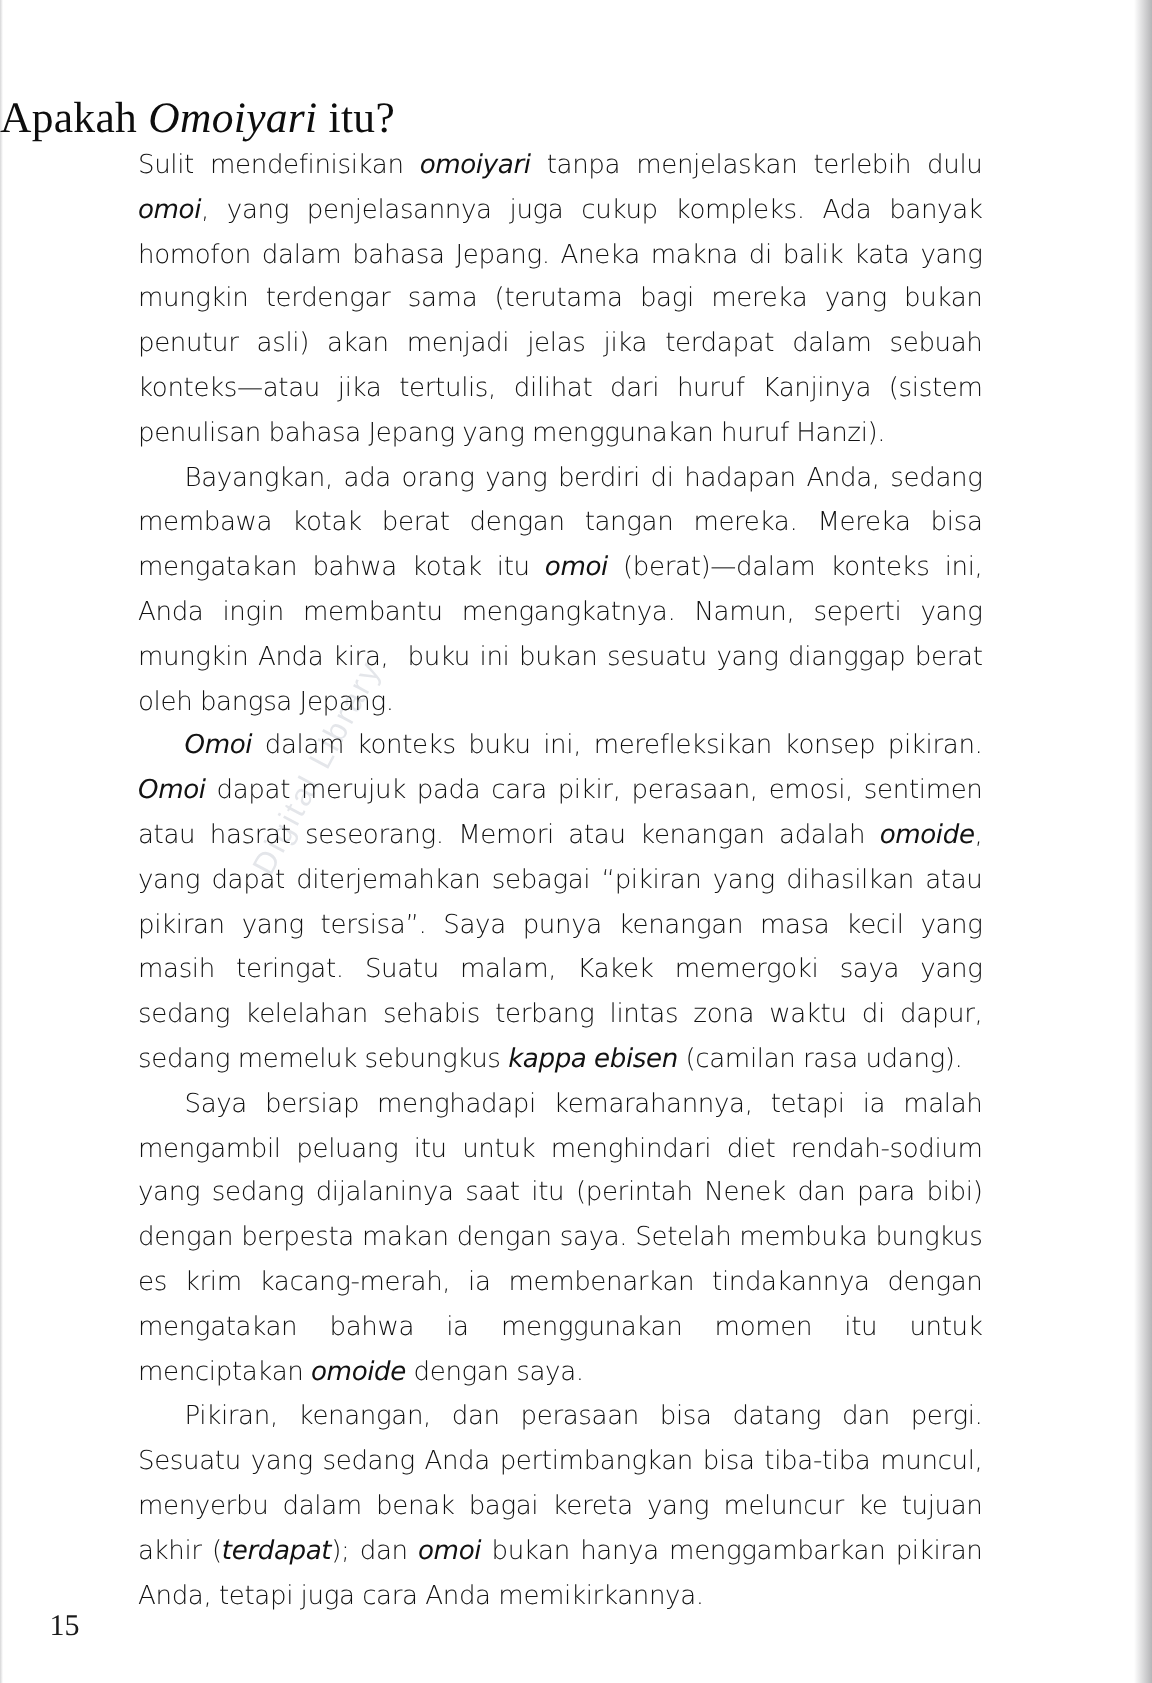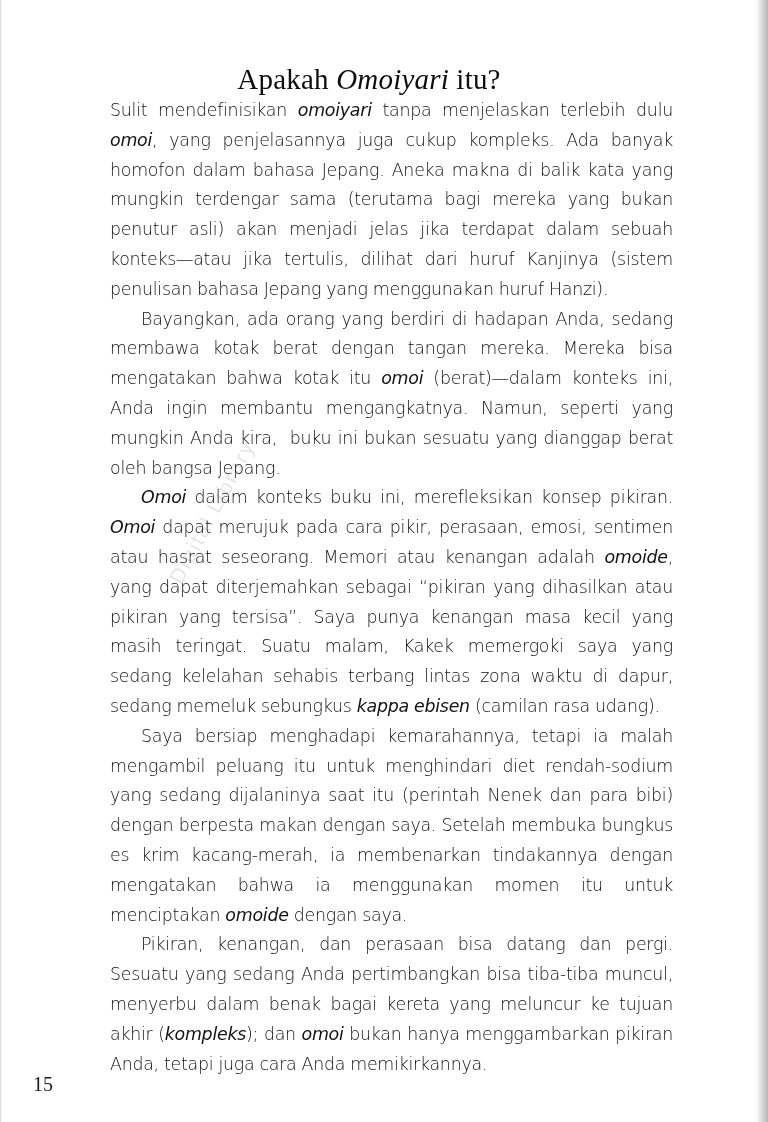--- a/index.html
+++ b/index.html
@@ -63,35 +63,35 @@
     letter-spacing: 2px;
     color: rgba(120,132,152,0.20);
     white-space: nowrap;
   }
 
   .title {
     position: absolute;
     left: 0;
     top: 44px;
     width: 738px;
-    text-align: center;
+    text-align: left;
     font-family: "Liberation Serif", "DejaVu Serif", serif;
     font-size: 29px;
     font-weight: 400;
     color: #0d0d0d;
     letter-spacing: 0.2px;
     z-index: 2;
   }
   .title em {
     font-style: italic;
   }
 
   .body-text {
     position: absolute;
-    left: 110px;
+    left: 92px;
     top: 96px;
     width: 563px;
     z-index: 2;
   }
 
   .body-text p {
     margin: 0;
     text-align: justify;
     text-justify: inter-word;
     font-family: "DejaVu Sans", "Liberation Sans", sans-serif;
@@ -137,18 +137,18 @@
 
   <h1 class="title">
     <span>Apakah </span><em>Omoiyari</em><span> itu?</span>
   </h1>
 
   <div class="body-text">
     <p class="">Sulit mendefinisikan <em>omoiyari</em> tanpa menjelaskan terlebih dulu <em>omoi</em>, yang penjelasannya juga cukup kompleks. Ada banyak homofon dalam bahasa Jepang. Aneka makna di balik kata yang mungkin terdengar sama (terutama bagi mereka yang bukan penutur asli) akan menjadi jelas jika terdapat dalam sebuah konteks—atau jika tertulis, dilihat dari huruf Kanjinya (sistem penulisan bahasa Jepang yang menggunakan huruf Hanzi).</p>
     <p class="indent">Bayangkan, ada orang yang berdiri di hadapan Anda, sedang membawa kotak berat dengan tangan mereka. Mereka bisa mengatakan bahwa kotak itu <em>omoi</em> (berat)—dalam konteks ini, Anda ingin membantu mengangkatnya. Namun, seperti yang mungkin Anda kira,&nbsp; buku ini bukan sesuatu yang dianggap berat oleh bangsa Jepang.</p>
     <p class="indent"><em>Omoi</em> dalam konteks buku ini, merefleksikan konsep pikiran. <em>Omoi</em> dapat merujuk pada cara pikir, perasaan, emosi, sentimen atau hasrat seseorang. Memori atau kenangan adalah <em>omoide</em>, yang dapat diterjemahkan sebagai “pikiran yang dihasilkan atau pikiran yang tersisa”. Saya punya kenangan masa kecil yang masih teringat. Suatu malam, Kakek memergoki saya yang sedang kelelahan sehabis terbang lintas zona waktu di dapur, sedang memeluk sebungkus <em>kappa ebisen</em> (camilan rasa udang).</p>
     <p class="indent">Saya bersiap menghadapi kemarahannya, tetapi ia malah mengambil peluang itu untuk menghindari diet rendah-sodium yang sedang dijalaninya saat itu (perintah Nenek dan para bibi) dengan berpesta makan dengan saya. Setelah membuka bungkus es krim kacang-merah, ia membenarkan tindakannya dengan mengatakan bahwa ia menggunakan momen itu untuk menciptakan <em>omoide</em> dengan saya.</p>
-    <p class="indent last-line-left">Pikiran, kenangan, dan perasaan bisa datang dan pergi. Sesuatu yang sedang Anda pertimbangkan bisa tiba-tiba muncul, menyerbu dalam benak bagai kereta yang meluncur ke tujuan akhir (<em>kompleks</em>); dan <em>omoi</em> bukan hanya menggambarkan pikiran Anda, tetapi juga cara Anda memikirkannya.</p>
+    <p class="indent last-line-left">Pikiran, kenangan, dan perasaan bisa datang dan pergi. Sesuatu yang sedang Anda pertimbangkan bisa tiba-tiba muncul, menyerbu dalam benak bagai kereta yang meluncur ke tujuan akhir (<em>terdapat</em>); dan <em>omoi</em> bukan hanya menggambarkan pikiran Anda, tetapi juga cara Anda memikirkannya.</p>
   </div>
 
   <div class="page-number">15</div>
 
 </div>
 
 </body></html>

